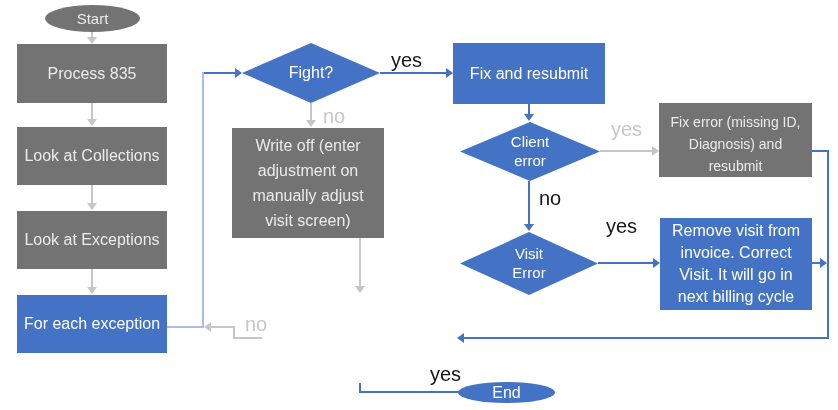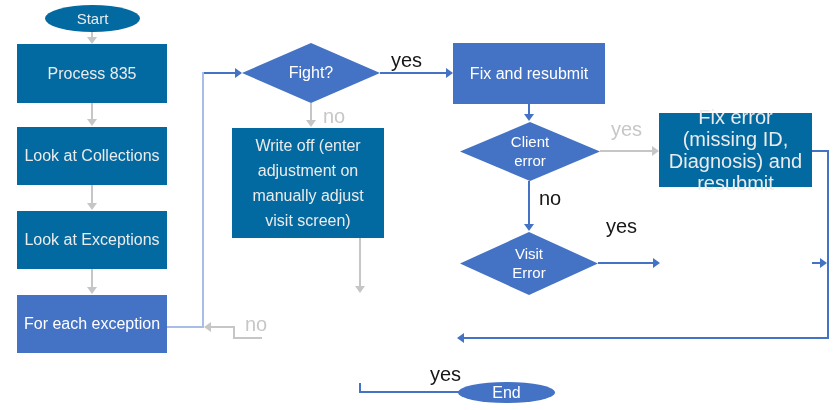--- a/index.html
+++ b/index.html
@@ -2,21 +2,21 @@
 <html><head>
 <meta charset="utf-8">
 <style>
   html,body{margin:0;padding:0;background:#ffffff;}
   .canvas{
     position:relative;width:838px;height:410px;background:#ffffff;overflow:hidden;
     font-family:"Liberation Sans", sans-serif;
   }
   .node{position:absolute;display:flex;align-items:center;justify-content:center;
         text-align:center;box-sizing:border-box;}
-  .gray-fill{background:#0369a1;color:#ebebeb;}
+  .gray-fill{background:#737373;color:#ebebeb;}
   .blue-fill{background:#4472c4;color:#ffffff;}
   .rect{font-size:16px;}
   .ellipse{border-radius:50%;font-size:16px;}
   .diamond{clip-path:polygon(50% 0,100% 50%,50% 100%,0 50%);font-size:15px;line-height:1.25;}
   .inner{display:block;}
   
   .seg{position:absolute;}
   .seg.gray{background:#c6c6c6;}
   .seg.blue{background:#4472c4;}
   .seg.lblue{background:#a9bee6;}
@@ -37,21 +37,21 @@
   #n-process{left:17px;top:44px;width:150px;height:59px;}
   #n-collections{left:17px;top:127px;width:150px;height:58px;}
   #n-exceptions{left:17px;top:211px;width:150px;height:58px;}
   #n-foreach{left:17px;top:295px;width:150px;height:58px;}
   #n-fight{left:242px;top:43px;width:138px;height:60px;font-size:16px;}
   #n-fixresubmit{left:453px;top:43px;width:152px;height:61px;}
   #n-writeoff{left:232px;top:128px;width:152px;height:110px;font-size:16px;line-height:25px;}
   #n-writeoff .inner{width:138px;}
   #n-clienterror{left:460px;top:122px;width:140px;height:59px;}
   #n-clienterror .inner{width:72px;}
-  #n-fixerror{left:659px;top:113px;width:153px;height:74px;font-size:20px;line-height:22px;}
+  #n-fixerror{left:659px;top:103px;width:153px;height:74px;font-size:14px;line-height:22px;align-items:flex-end;}
   #n-fixerror .inner{width:146px;}
   #n-visiterror{left:460px;top:232px;width:138px;height:63px;}
   #n-visiterror .inner{width:60px;}
   #n-removevisit{left:660px;top:218px;width:152px;height:92px;font-size:16px;line-height:22px;}
   #n-removevisit .inner{width:148px;}
   #n-alladdressed{left:262px;top:294px;width:195px;height:89px;font-size:16px;line-height:1.3;}
   #n-alladdressed .inner{width:116px;}
   #n-end{left:458px;top:382px;width:97px;height:21px;}
 </style>
 </head>
@@ -151,20 +151,23 @@
   </div>
 
   <div id="n-fixerror" class="node rect gray-fill">
     <span class="inner">Fix error (missing ID, Diagnosis) and resubmit</span>
   </div>
 
   <div id="n-visiterror" class="node diamond blue-fill">
     <span class="inner">Visit Error</span>
   </div>
 
+  <div id="n-removevisit" class="node rect blue-fill">
+    <span class="inner">Remove visit from invoice. Correct Visit. It will go in next billing cycle</span>
+  </div>
 
 
   <div id="n-end" class="node ellipse blue-fill">
     <span class="inner">End</span>
   </div>
 
   <div class="elabel black" style="left:391px;top:50px;">yes</div>
   <div class="elabel grayt" style="left:323px;top:106px;">no</div>
   <div class="elabel grayt" style="left:611px;top:119px;">yes</div>
   <div class="elabel black" style="left:539px;top:188px;">no</div>

